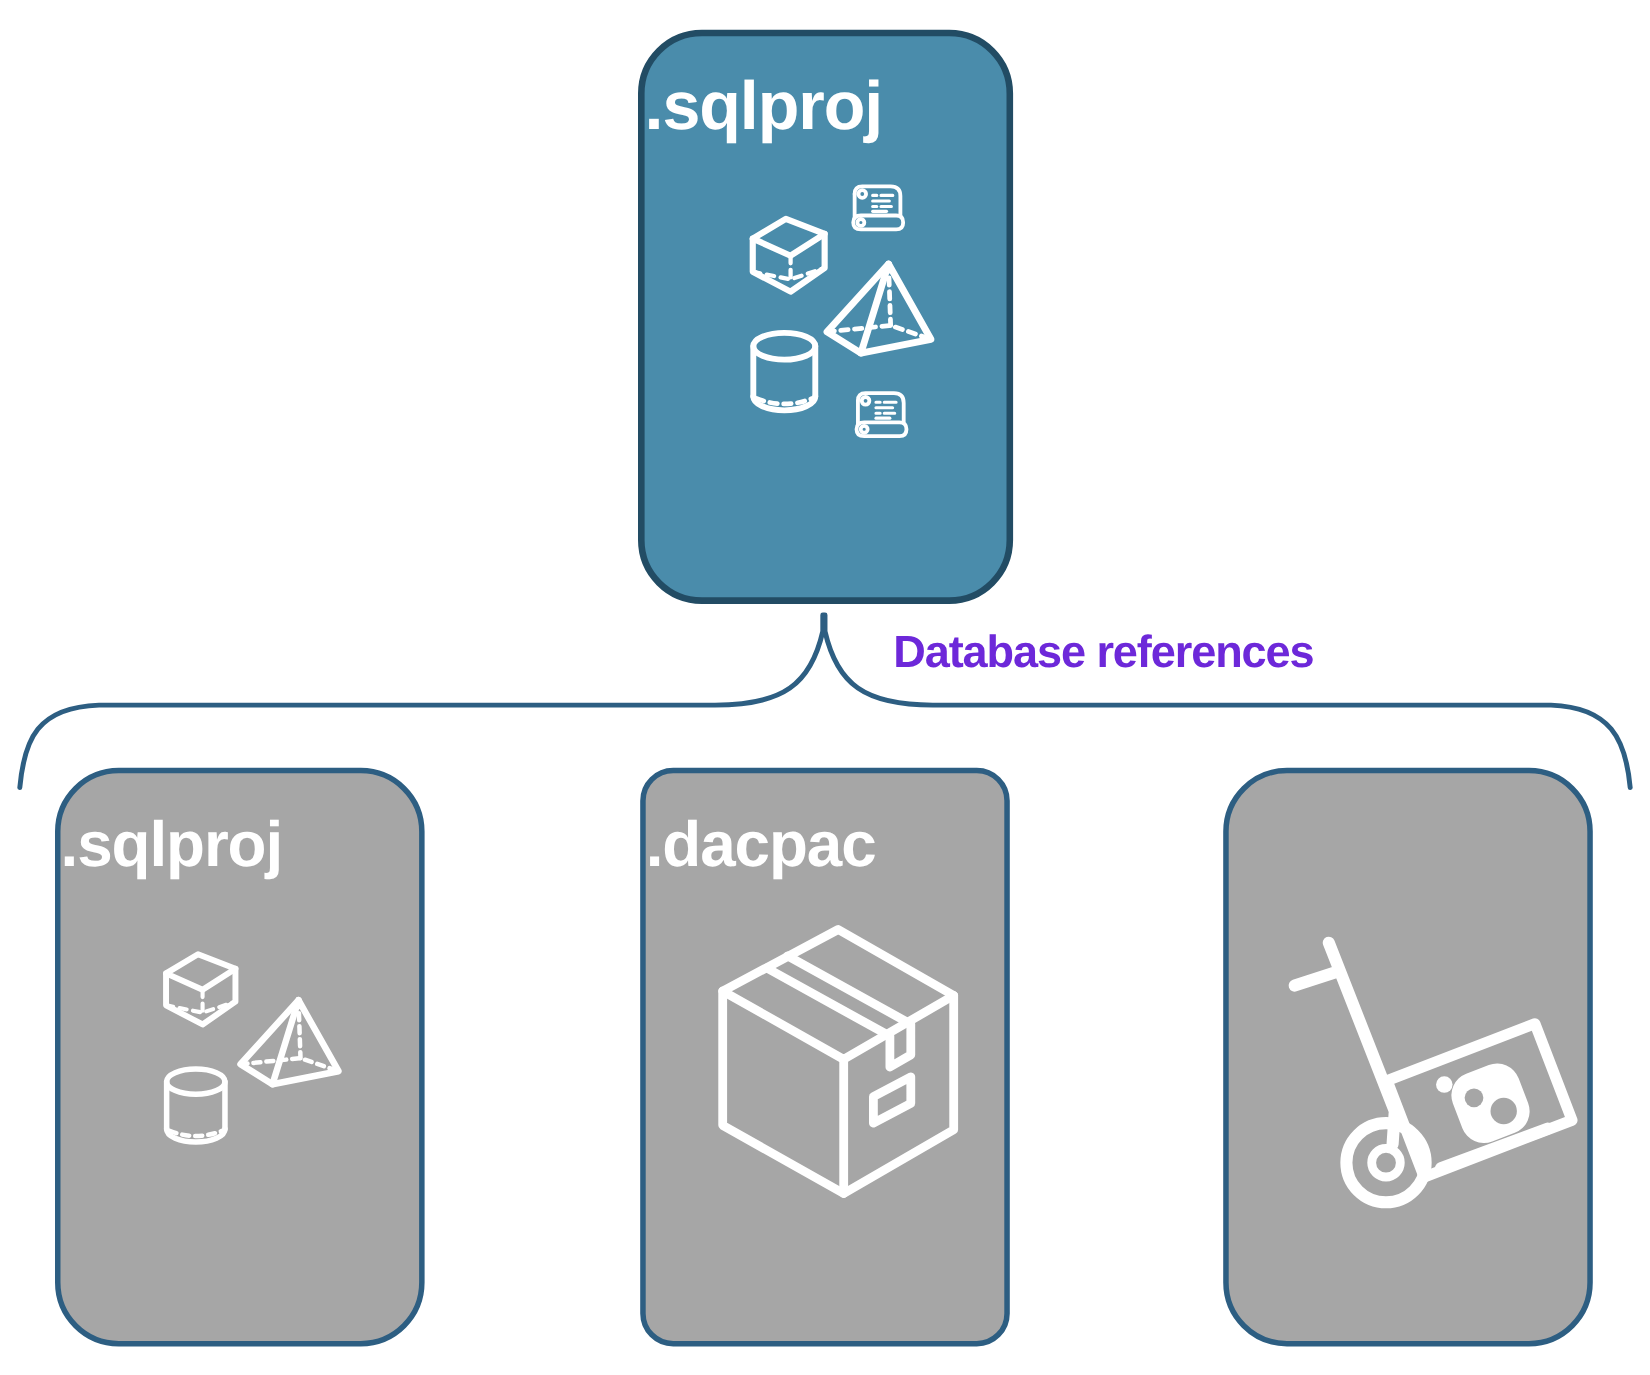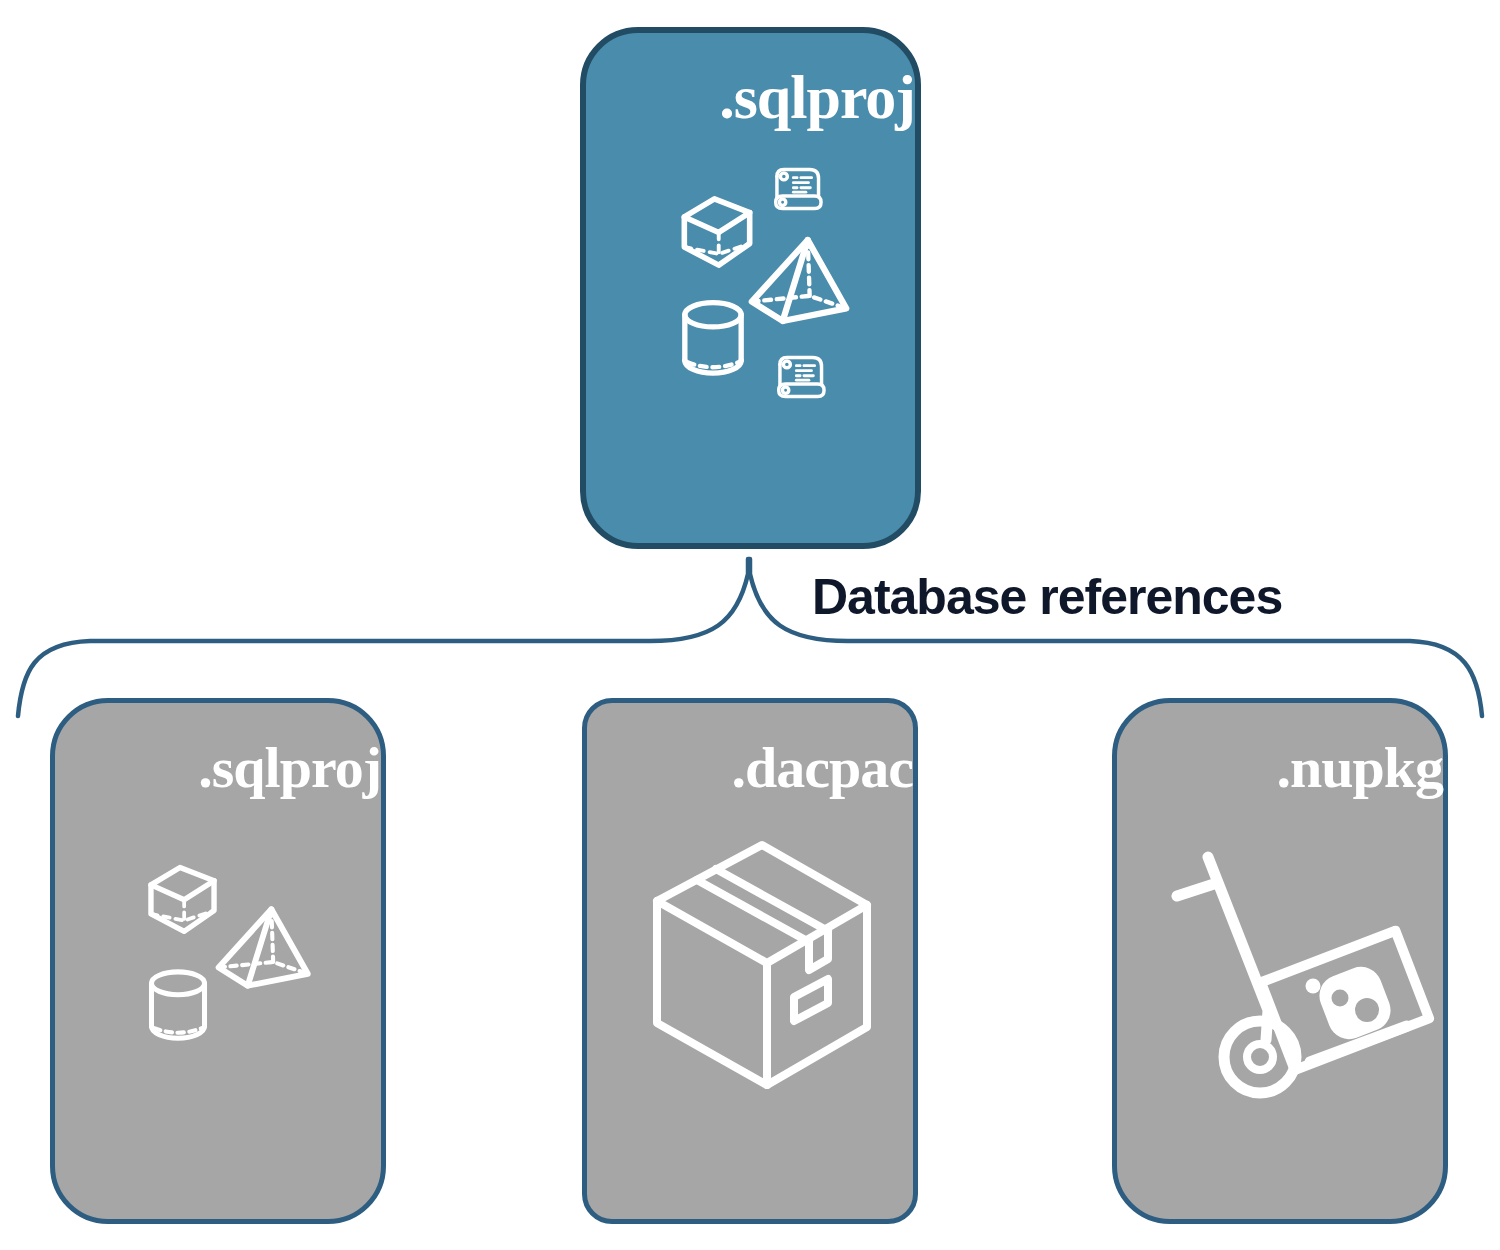--- a/index.html
+++ b/index.html
@@ -15,31 +15,31 @@
     background:#4a8cab; border:6px solid #224c64;
   }
   .card-child {
     top:698px; width:336px; height:526px;
     background:#a6a6a6; border:5px solid #2d5e82;
   }
   .card-child-1 { left:50px; }
   .card-child-2 { left:582px;border-radius:30px; }
   .card-child-3 { left:1112px; }
   .card-title {
-    display:block; text-align:right; color:#ffffff;
-    font-weight:700; letter-spacing:-1px; line-height:1;font-family:Liberation Serif, serif;
+    display:block; text-align:left; color:#ffffff;
+    font-weight:700; letter-spacing:-1px; line-height:1;
   }
   .card-root .card-title { margin-top:33px; font-size:62px; }
   .card-child .card-title { margin-top:36px; font-size:58px; }
   .icon { position:absolute; }
   .connector-svg { position:absolute; left:0; top:0; }
   .connector-label {
     position:absolute; left:812px; top:570px;
-    font-size:50px; font-weight:700; letter-spacing:-1px;
-    color:#0f172a; white-space:nowrap; line-height:1.1;
+    font-size:41px; font-weight:700; letter-spacing:-1px;
+    color:#6d28d9; white-space:nowrap; line-height:1.1;
   }
 </style>
 </head>
 <body>
 
 <div class="canvas">
 
   <svg class="connector-svg" width="1500" height="1250" viewBox="0 0 1500 1250">
     <path d="M 18 716
              C 22 672, 34 643, 90 641
@@ -164,21 +164,20 @@
       <g fill="none" stroke="#ffffff" stroke-width="8" stroke-linejoin="round" stroke-linecap="round">
         <path d="M120 10 L15 66 L15 188 L125 250 L225 192 L225 70 Z"></path>
         <path d="M15 66 L125 128 L125 250 M125 128 L225 70"></path>
         <path d="M74 34 L186 96 M55 45 L167 107 M186 96 L186 124 L167 135 L167 107"></path>
         <path d="M152 162 L186 144 L186 168 L152 186 Z"></path>
       </g>
     </svg>
   </div>
 
   <div class="card card-child card-child-3">
-    <span class="card-title">.nupkg</span>
 
     <svg class="icon" style="left:53px; top:147px;" width="260" height="260" viewBox="0 0 260 260">
       <g fill="none" stroke="#ffffff" stroke-linecap="round" stroke-linejoin="round">
         <path stroke-width="11" d="M38 7 L98 160 L96 190"></path>
         <path stroke-width="11" d="M7 46 L47 33"></path>
         <circle cx="90" cy="207" r="36" stroke-width="11"></circle>
         <circle cx="90" cy="207" r="13" stroke-width="8"></circle>
         <path stroke-width="11" d="M140 212 L237 176"></path>
         <g transform="rotate(-21 176 150)">
           <rect x="103" y="103" width="144" height="94" stroke-width="10"></rect>

